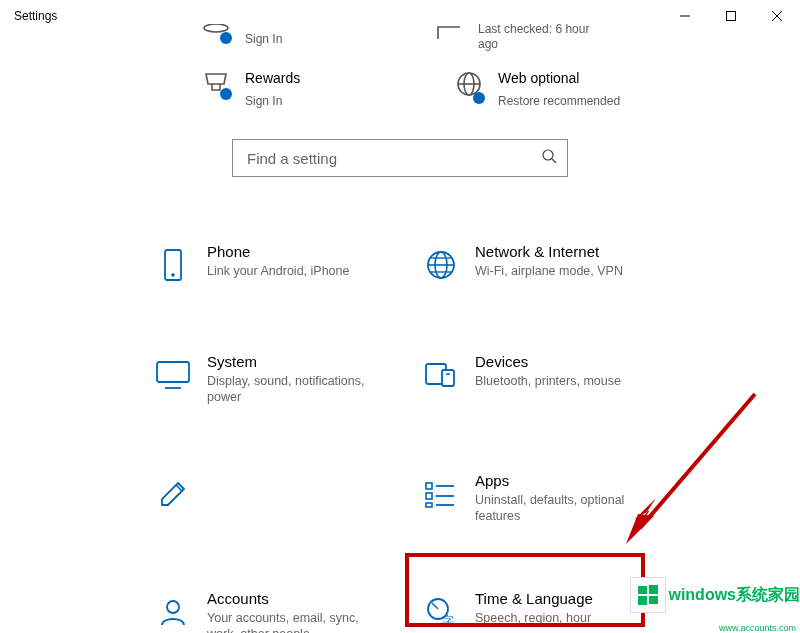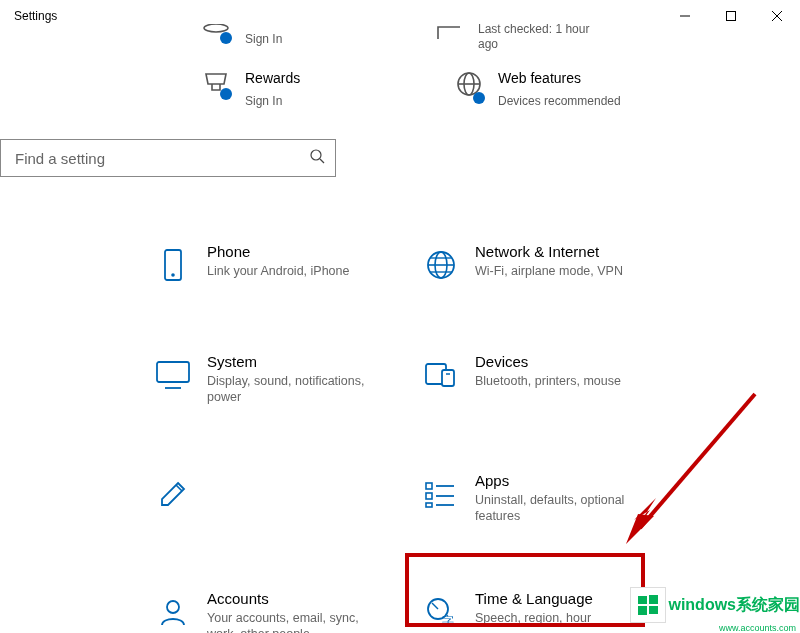--- a/index.html
+++ b/index.html
@@ -13,37 +13,37 @@
   .top-strip { display: flex; column-gap: 28px; padding-left: 195px; padding-right: 20px; padding-top: 0; }
   .top-item { display: flex; align-items: flex-start; width: 205px; }
   .top-icon { width: 42px; flex-shrink: 0; display:flex; align-items:center; justify-content:center; }
   .top-text { margin-left: 8px; }
   .top-title { font-size: 14px; color: #000; }
   .top-sub { font-size: 12px; color: #5a5a5a; margin-top: 8px; }
 
   .badge-wrap { position: relative; display: inline-block; }
   .blue-dot { position: absolute; right: -2px; bottom: -2px; width: 12px; height: 12px; border-radius: 50%; background: #0067c0; }
 
-  .search-wrap { display: flex; margin-top: 30px; }
+  .search-wrap { display: flex; justify-content: center; margin-top: 30px; }
   .search-box { width: 336px; height: 38px; border: 1px solid #888; display: flex; align-items: center; padding: 0 10px 0 14px; background: #fff; }
   .search-input { flex: 1; border: none; outline: none; font-size: 15px; color: #666; background: transparent; }
   .search-input::placeholder { color: #666; }
 
   .grid { margin-top: 62px; padding-left: 145px; }
   .row { display: flex; margin-bottom: 58px; }
   .tile { display: flex; align-items: flex-start; width: 268px; padding: 4px 6px; }
   .tile-icon { width: 44px; height: 44px; flex-shrink: 0; display:flex; align-items:center; justify-content:center; color:#0066b4; }
   .tile-text { margin-left: 12px; }
   .tile-title { font-size: 15px; color: #000; }
   .tile-sub { font-size: 12.5px; color: #666; margin-top: 3px; max-width: 170px; line-height: 1.3; }
 
   .highlight-box { position: absolute; border: 4px solid #c00000; pointer-events: none; }
   .arrow-svg { position: absolute; pointer-events: none; }
 
-  .watermark { position: absolute; right: 0; bottom: 10px; display:flex; align-items:center; }
+  .watermark { position: absolute; right: 0; bottom: 20px; display:flex; align-items:center; }
   .watermark-box { width: 36px; height: 36px; background:#fff; border:1px solid #ddd; display:flex; align-items:center; justify-content:center; }
   .watermark-text { color:#02b159; font-weight:bold; font-size:16px; margin-left:2px; }
   .watermark-sub { position:absolute; right:4px; bottom:0; font-size:9px; color:#02b159; }
 </style>
 </head>
 <body>
 
 <div class="titlebar">
   <span class="title-text">Settings</span>
   <div class="win-controls">
@@ -80,21 +80,21 @@
       <div class="top-sub">Sign In</div>
     </div>
   </div>
   <div class="top-item">
     <div class="top-icon">
       <svg width="30" height="20" viewBox="0 0 30 20">
           <path d="M4 15 L4 3 L26 3" fill="none" stroke="#555" stroke-width="1.6"></path>
         </svg>
     </div>
     <div class="top-text" style="max-width:130px;">
-      <div class="top-sub" style="margin-top:-2px; line-height:1.25;">Last checked: 1 hour ago</div>
+      <div class="top-sub" style="margin-top:-2px; line-height:1.25;">Last checked: 6 hour ago</div>
     </div>
   </div>
 </div>
 
 <div class="top-strip" style="margin-top:18px;gap:48px;">
   <div class="top-item">
     <div class="top-icon">
       <span class="badge-wrap">
         <svg width="28" height="24" viewBox="0 0 28 24">
             <path d="M4 4 L24 4 L22 14 L6 14 Z" fill="none" stroke="#555" stroke-width="1.6"></path>
@@ -113,22 +113,22 @@
       <span class="badge-wrap">
         <svg width="28" height="28" viewBox="0 0 28 28">
             <circle cx="14" cy="14" r="11" fill="none" stroke="#555" stroke-width="1.6"></circle>
             <ellipse cx="14" cy="14" rx="5" ry="11" fill="none" stroke="#555" stroke-width="1.6"></ellipse>
             <line x1="3" y1="14" x2="25" y2="14" stroke="#555" stroke-width="1.6"></line>
           </svg>
         <span class="blue-dot"></span>
       </span>
     </div>
     <div class="top-text">
-      <div class="top-title">Web features</div>
-      <div class="top-sub" style="line-height:1.25;">Devices recommended</div>
+      <div class="top-title">Web optional</div>
+      <div class="top-sub" style="line-height:1.25;">Restore recommended</div>
     </div>
   </div>
 </div>
 
 <div class="search-wrap">
   <div class="search-box">
     <input class="search-input" placeholder="Find a setting" style="">
     <span>
       <svg width="16" height="16" viewBox="0 0 16 16">
           <circle cx="7" cy="7" r="5" fill="none" stroke="#444" stroke-width="1.2"></circle>

